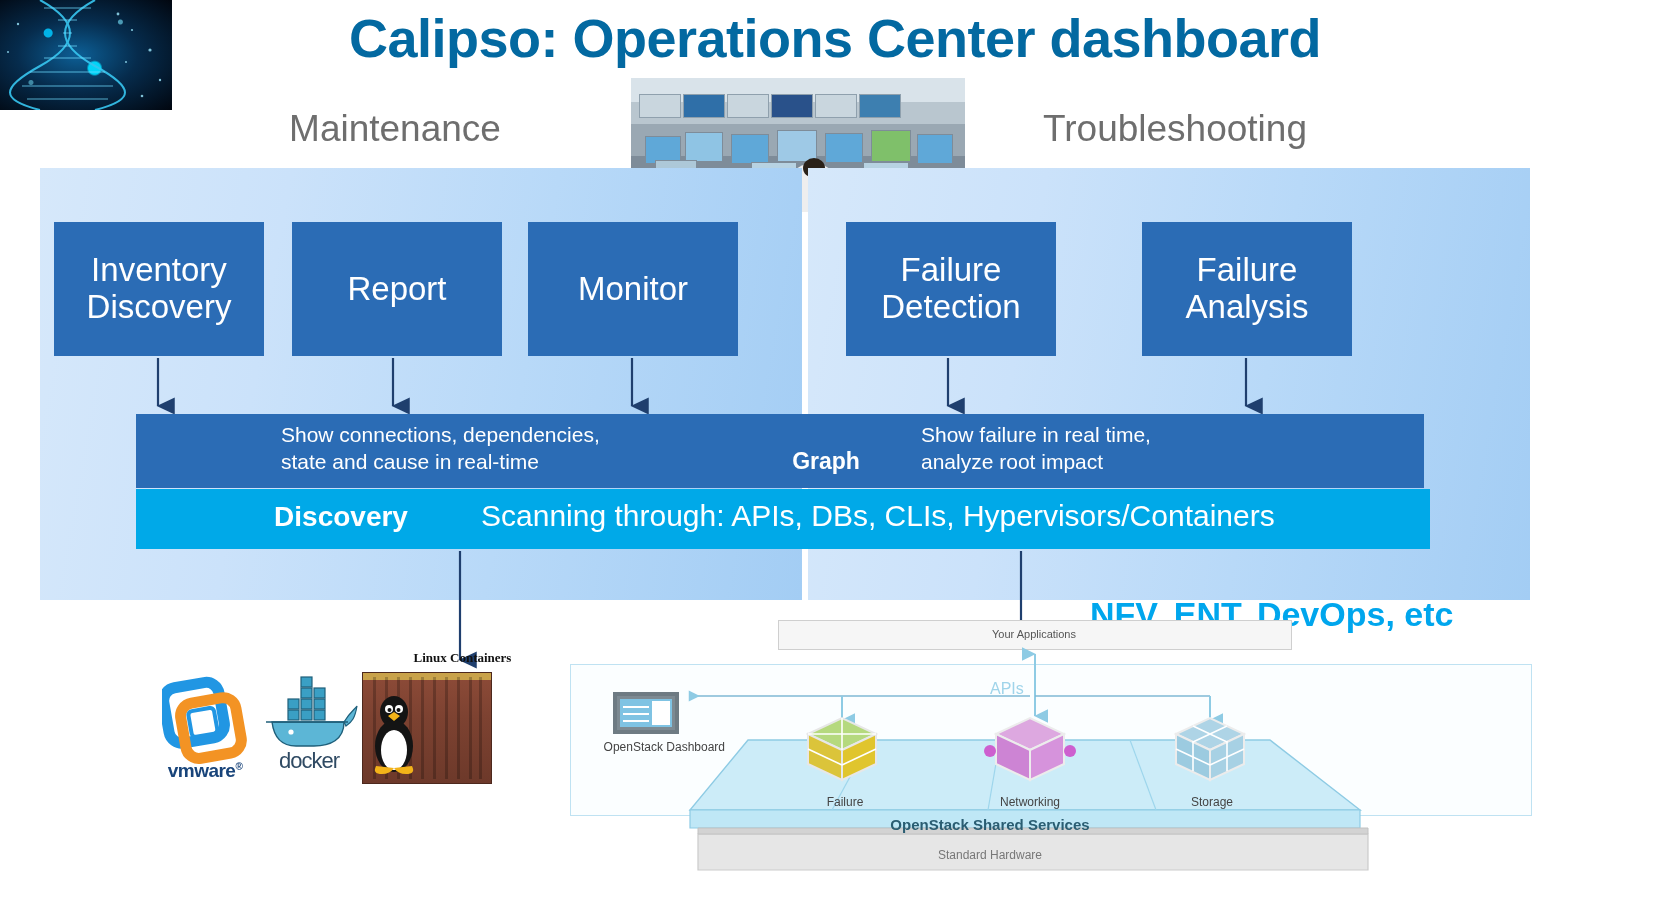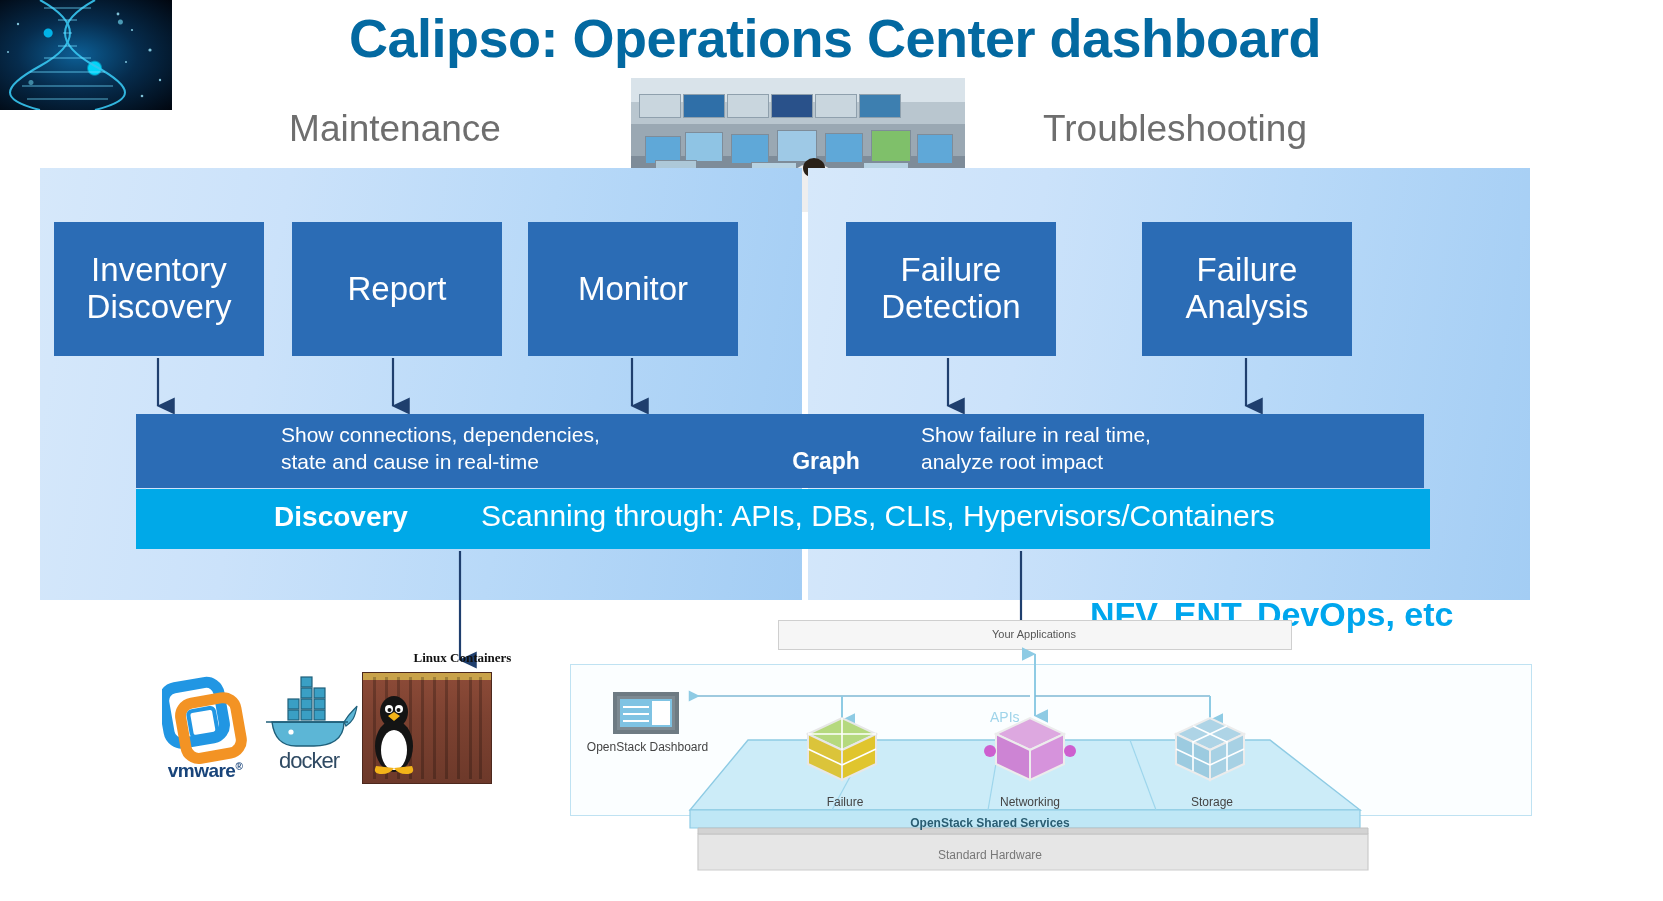--- a/index.html
+++ b/index.html
@@ -122,39 +122,39 @@
   }
   #os-apps-label{
     position:absolute;left:208px;top:0px;width:512px;height:28px;line-height:28px;
     text-align:center;font-size:11px;color:#555;
   }
   #os-outer{
     position:absolute;left:0px;top:44px;width:960px;height:150px;
     border:1px solid #bfe2f2;background:#fbfeff;
   }
   #os-apis-label{
-    position:absolute;left:420px;top:60px;font-size:14px;color:#9fd4ea;margin-top:29px;
+    position:absolute;left:420px;top:60px;font-size:16px;color:#9fd4ea;
   }
   #os-dash-screen{
     position:absolute;left:43px;top:72px;width:66px;height:42px;
     background:#7d8a92;border:4px solid #6e7b83;box-sizing:border-box;
   }
   #os-dash-screen .inner{position:absolute;left:3px;top:3px;right:3px;bottom:3px;background:#7fc3e3;}
   #os-dash-screen .line{position:absolute;left:6px;height:2px;background:#fff;width:26px;}
   #os-dash-screen .pane{position:absolute;right:5px;top:5px;bottom:5px;width:18px;background:#fff;}
   #os-dash-label{
-    position:absolute;left:0px;top:120px;width:155px;text-align:center;font-size:12px;color:#444;
+    position:absolute;left:0px;top:120px;width:155px;text-align:right;font-size:12px;color:#444;
   }
   .cube-label{position:absolute;font-size:12px;color:#444;text-align:center;width:140px;}
   #lbl-compute{left:205px;top:175px;}
   #lbl-networking{left:390px;top:175px;}
   #lbl-storage{left:572px;top:175px;}
   #os-shared-label{
     position:absolute;left:250px;top:196px;width:340px;text-align:center;
-    font-size:12px;color:#2a5d72;font-weight:bold;
+    font-size:15px;color:#2a5d72;font-weight:bold;
   }
   #os-hw-label{
     position:absolute;left:250px;top:228px;width:340px;text-align:center;font-size:12px;color:#777;
   }
   #os-brand{position:absolute;left:778px;top:58px;width:180px;text-align:center;}
   #os-brand .b1{font-size:20px;letter-spacing:2.5px;color:#e0503c;font-weight:normal;}
   #os-brand .b2{font-size:9px;letter-spacing:1.1px;color:#8a8a8a;margin-top:1px;}
 </style>
 </head>
 <body>

